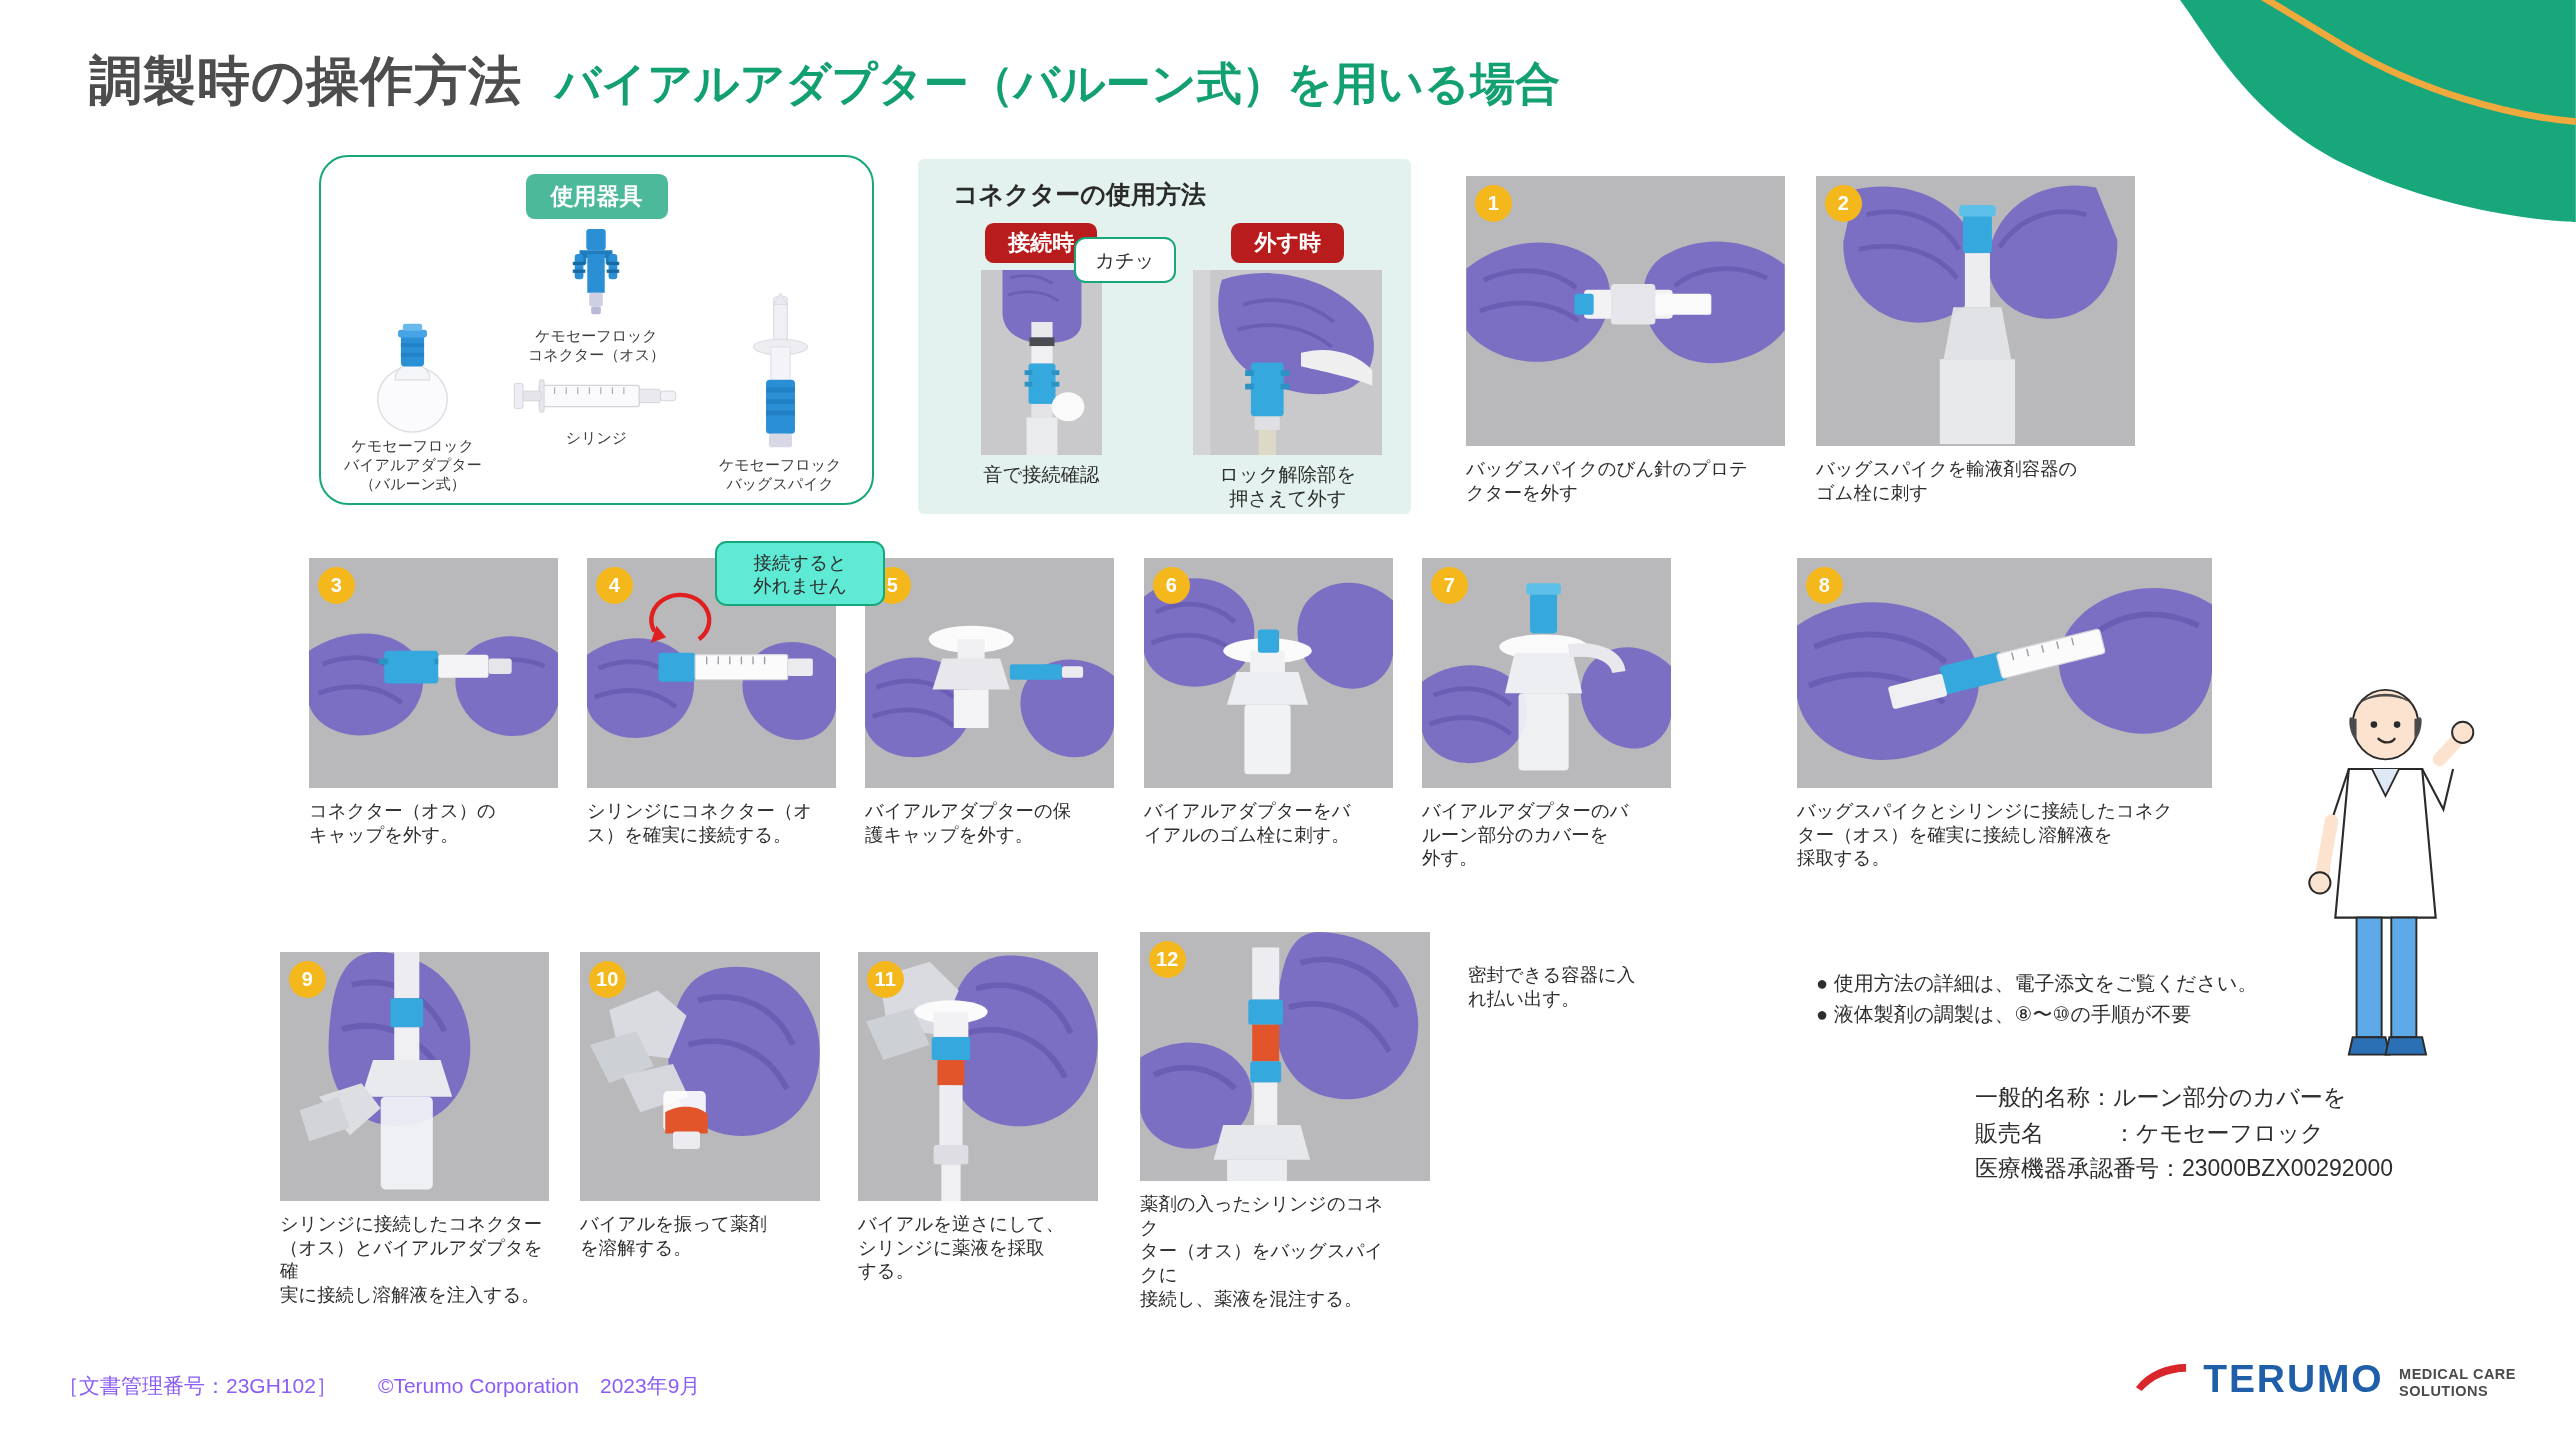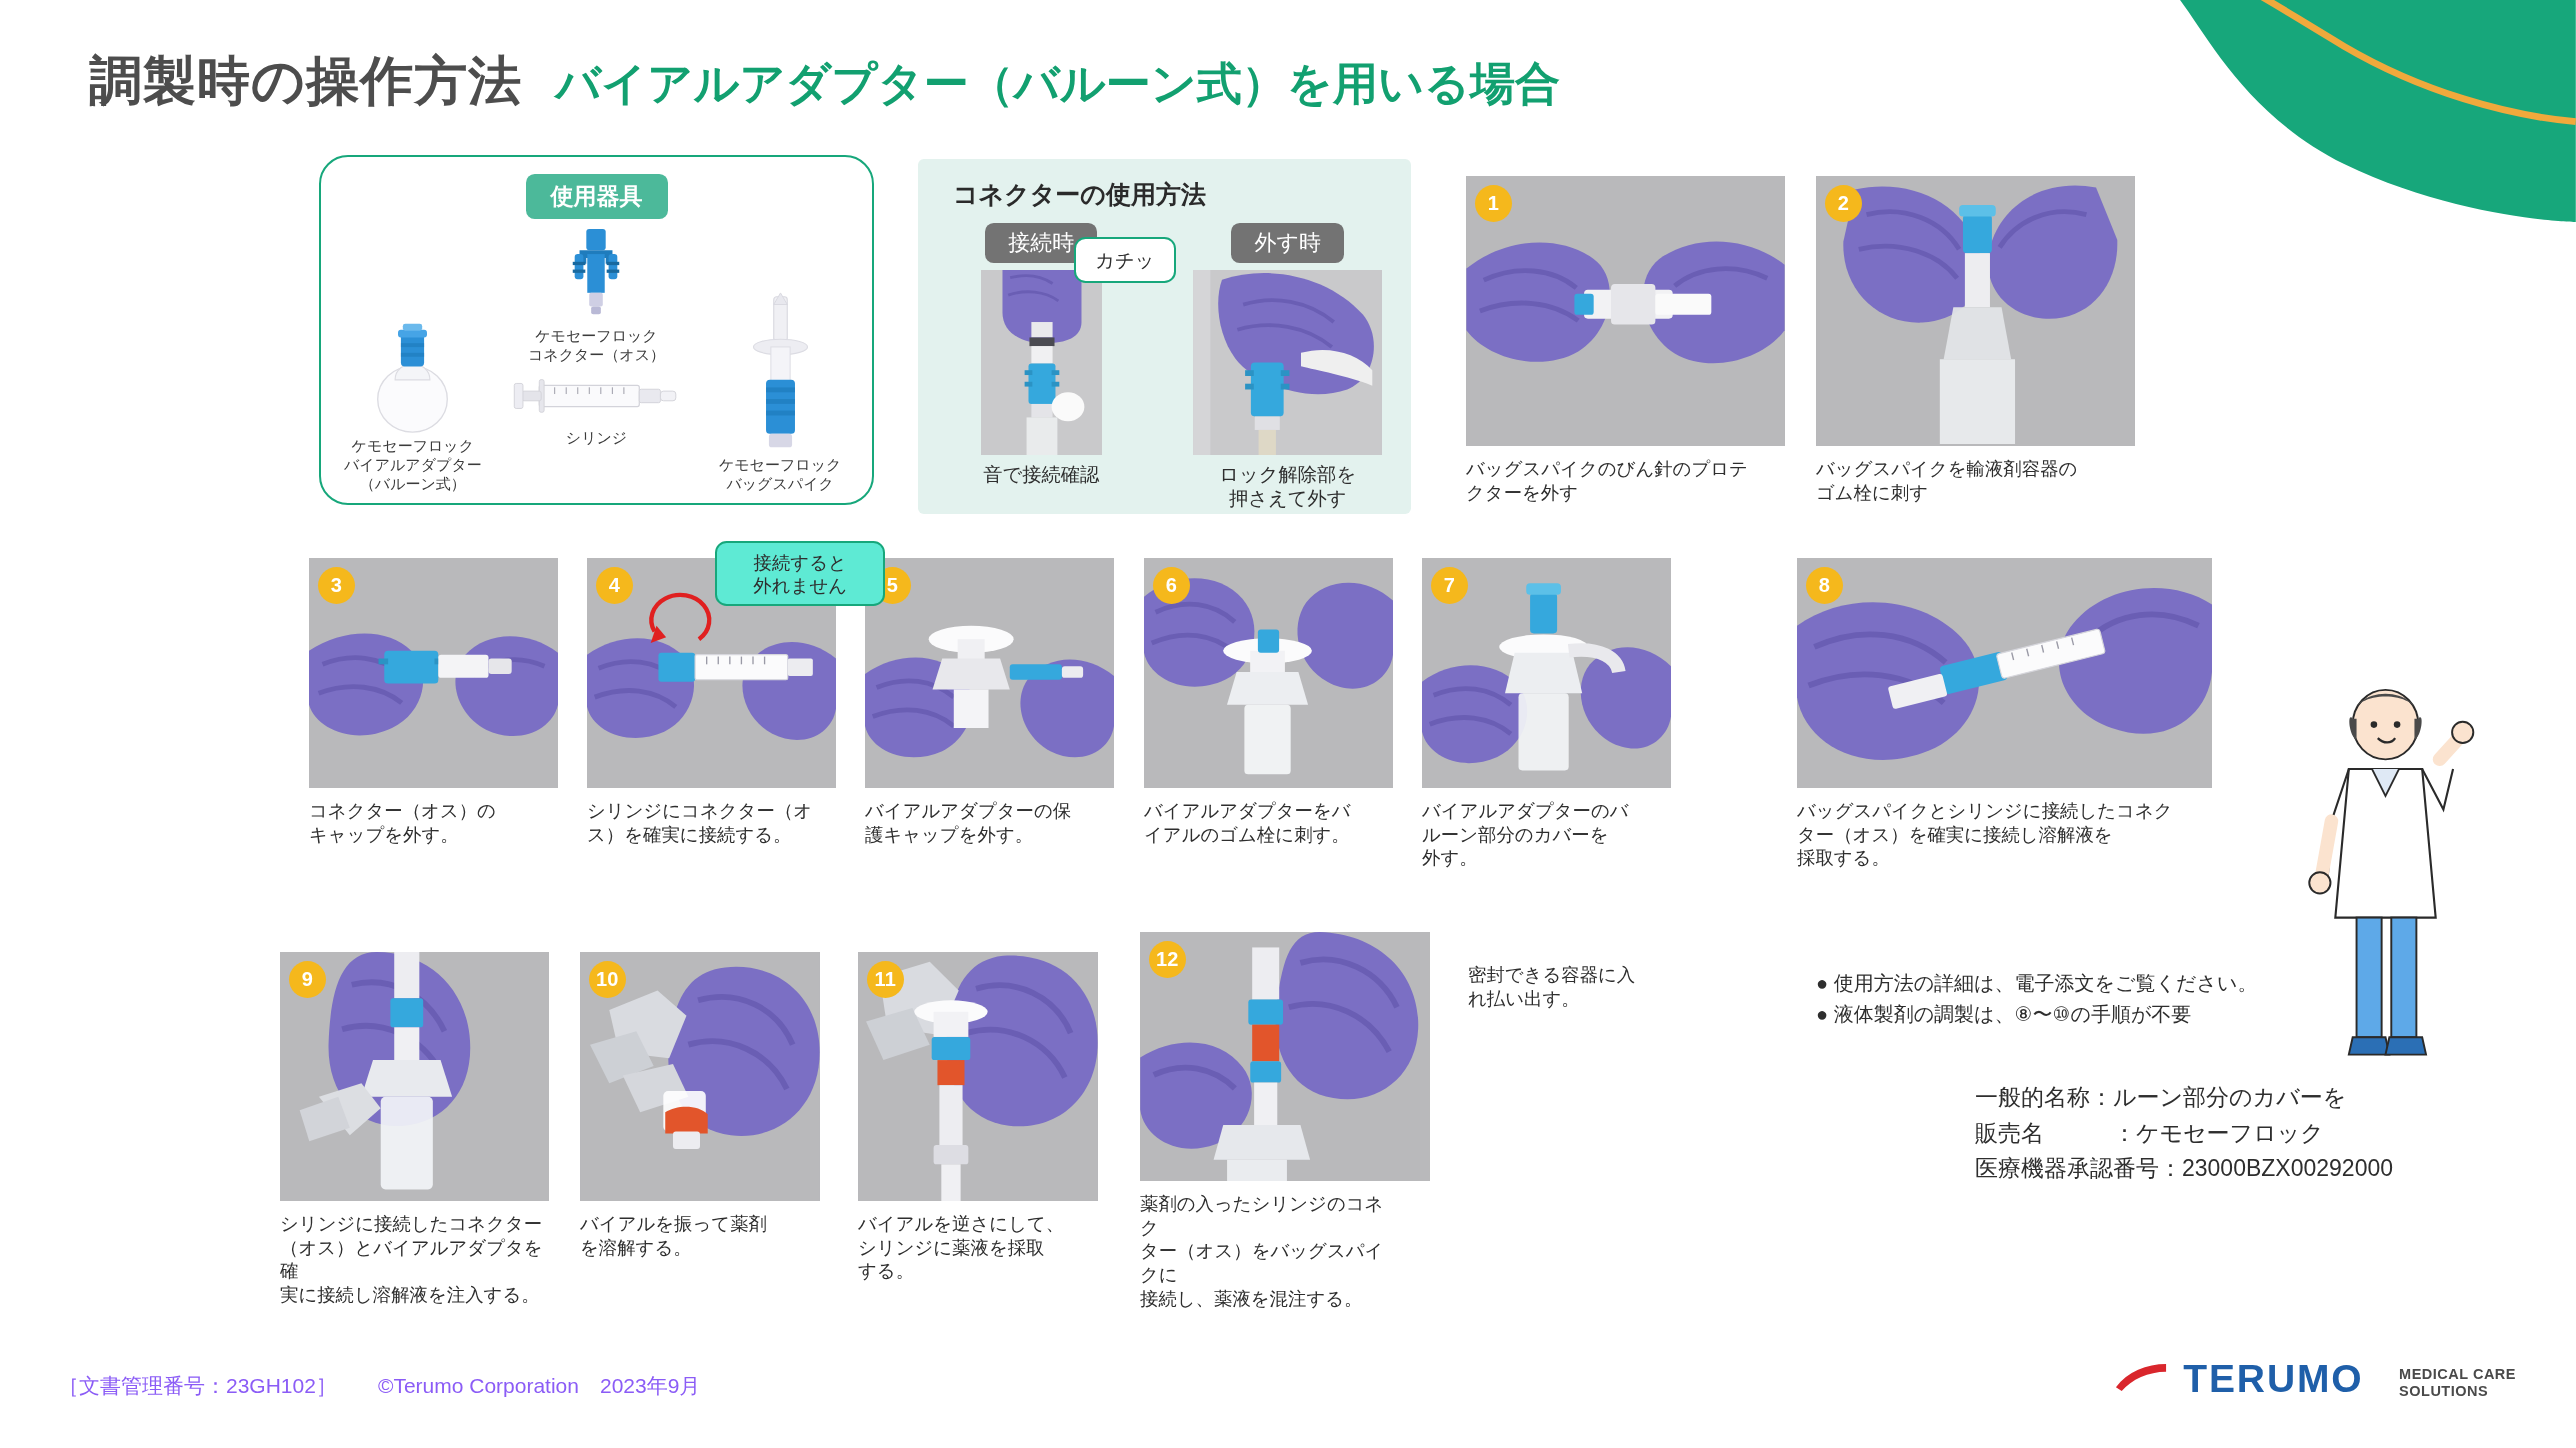--- a/index.html
+++ b/index.html
@@ -123,24 +123,24 @@
   }
   .conn-cols {
     position: absolute;
     left: 0; top: 64px;
     width: 100%;
     display: flex;
     justify-content: space-around;
   }
   .conn-col { width: 208px; display: flex; flex-direction: column; align-items: center; }
   .conn-badge {
-    background: #737373;
+    background: #b91c1c;
     color: #ffffff;
     font-size: 22px;
-    font-weight: normal;
+    font-weight: bold;
     padding: 4.8px 23px;
     border-radius: 8.7px;
     white-space: nowrap;
     margin-bottom: 7.7px;
   }
   .conn-photo {
     width: 121px; height: 185px;
     background: #c9c9cb;
     position: relative;
     overflow: hidden;
@@ -256,21 +256,20 @@
     letter-spacing: 1.9px;
     color: #1f5fa9;
     font-family: "Liberation Sans", sans-serif;
   }
   .terumo-tag {
     font-size: 14.5px;
     line-height: 1.22;
     color: #4a4a4a;
     font-weight: bold;
     letter-spacing: 0.5px;
-    margin-left: 20px;
   }
 
   
   .nurse {
     position: absolute;
     left: 2289px; top: 676px;
     width: 193px; height: 406px;
   }
 </style>
 </head>

